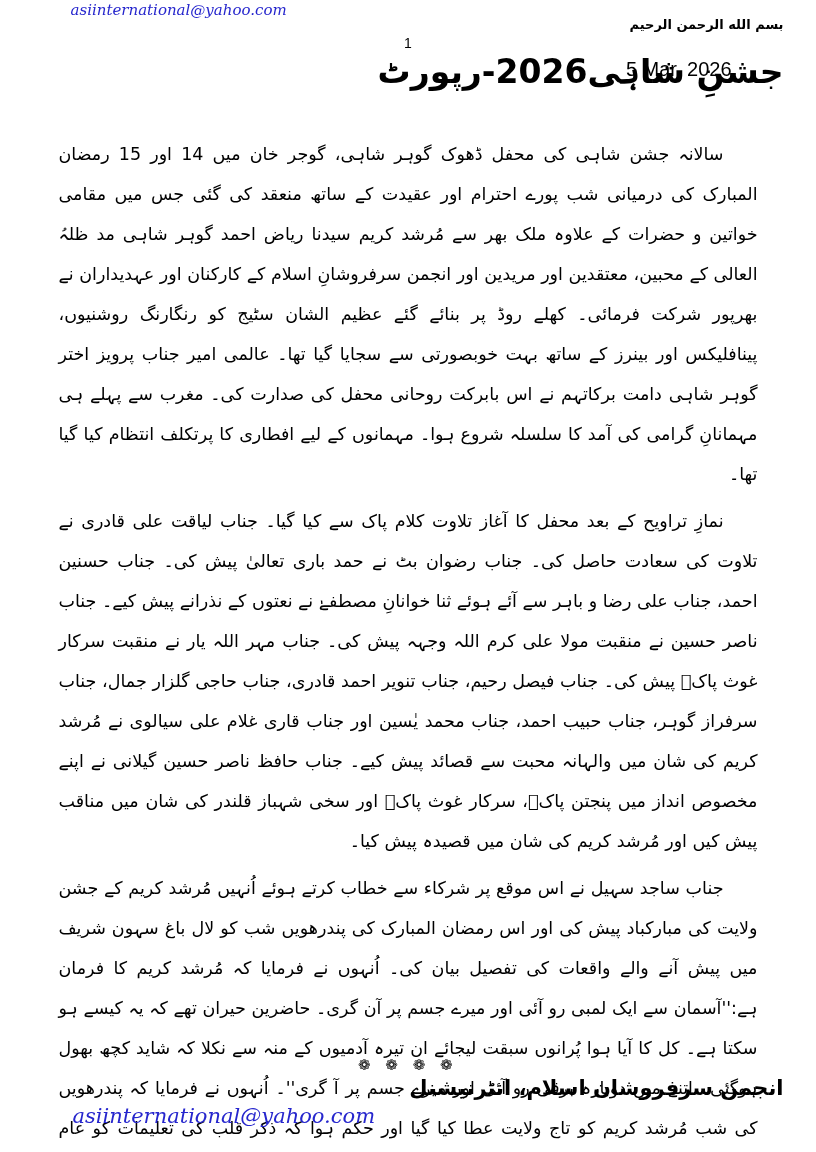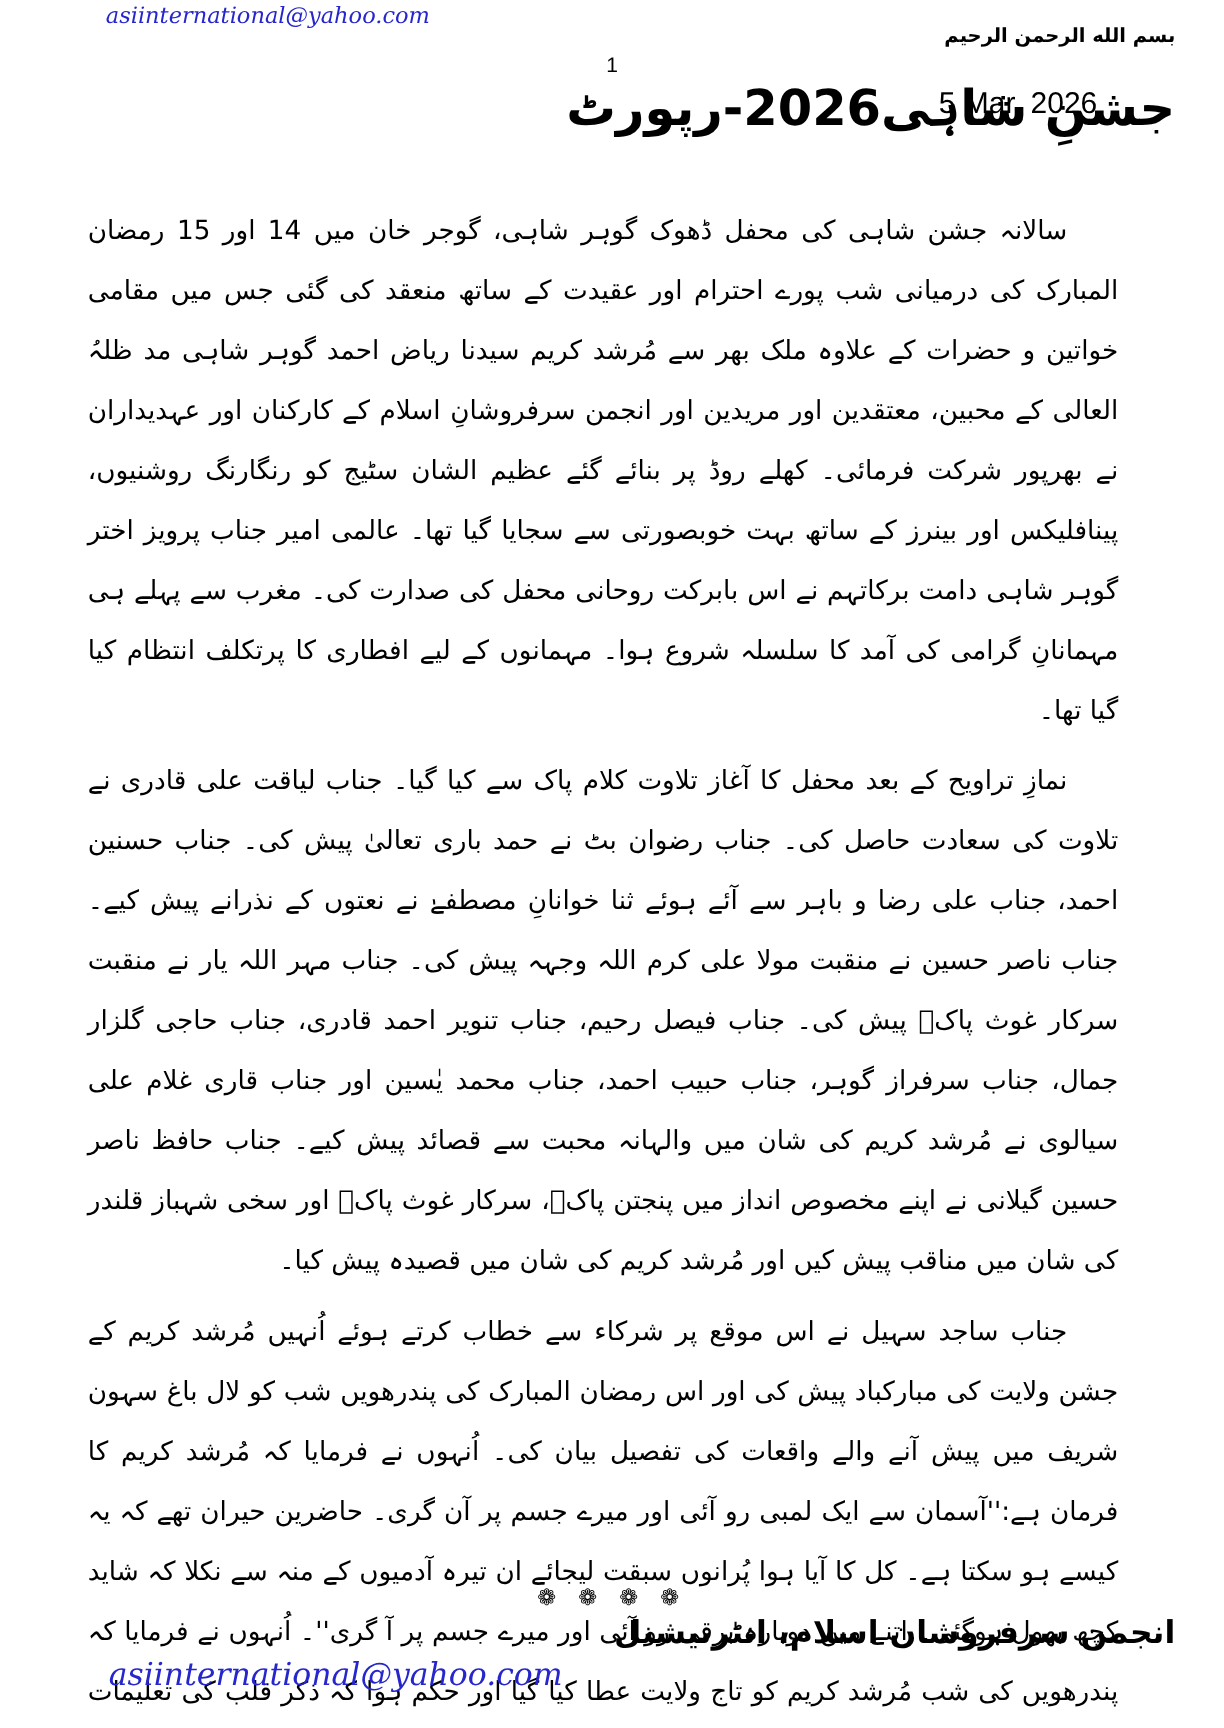--- a/index.html
+++ b/index.html
@@ -52,21 +52,21 @@
     letter-spacing:0.5px;
   }
   .body-text{
     position:absolute;top:134px;left:26px;right:26px;
     direction:rtl;
     text-align:justify;
     font-size:17.5px;
     line-height:40px;
   }
   .body-text p{
-    margin:0 12px 7px 0;
+    margin:0 0 7px 0;
     text-indent:34px;
   }
   .ornament{
     position:absolute;top:1056px;left:0;right:0;
     text-align:center;
     font-size:15px;
     letter-spacing:5px;
   }
   .organization{
     position:absolute;top:1076px;left:12px;right:0;

